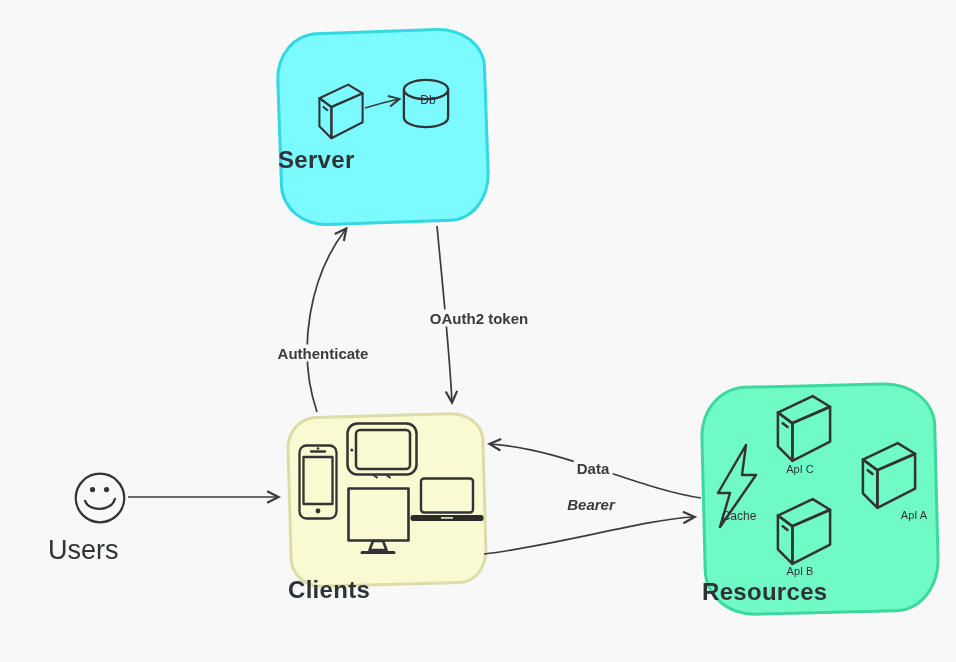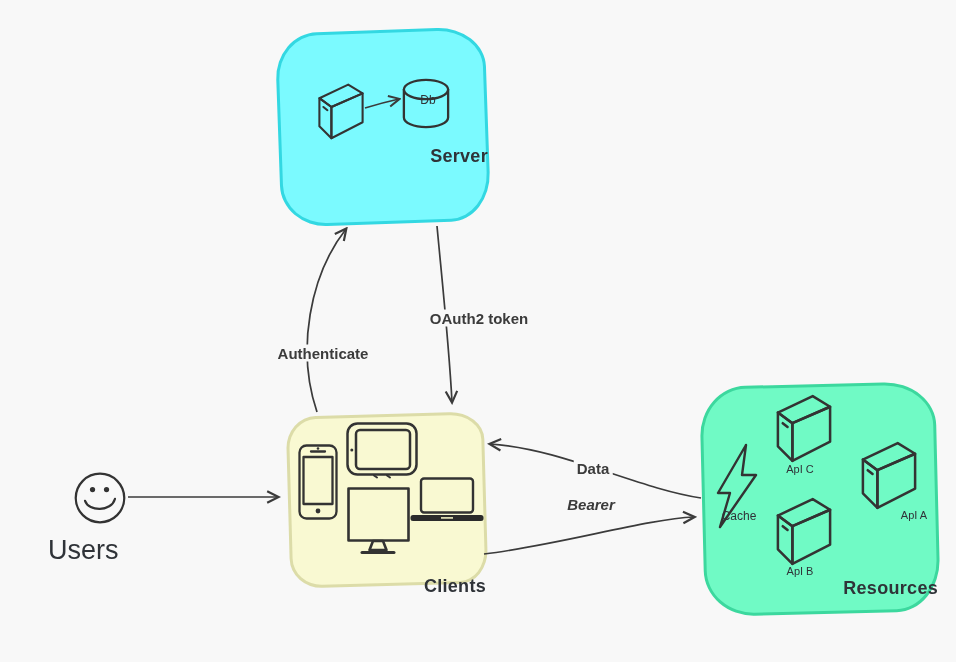--- a/index.html
+++ b/index.html
@@ -9,22 +9,22 @@
 
   .node { position:absolute; }
   .node-bg { position:absolute; inset:0; border-style:solid; }
   .server .node-bg { background:var(--server-fill); border:3px solid var(--server-border);
       border-radius:42px 48px 40px 46px / 46px 40px 48px 42px; transform:rotate(-2deg); }
   .clients .node-bg { background:var(--clients-fill); border:3px solid var(--clients-border);
       border-radius:30px 34px 28px 32px / 32px 28px 34px 30px; transform:rotate(-1.6deg); }
   .resources .node-bg { background:var(--resources-fill); border:3px solid var(--resources-border);
       border-radius:46px 52px 44px 50px / 50px 44px 52px 46px; transform:rotate(-1.4deg); }
 
-  .node-title { position:absolute; left:0; right:0; text-align:right;
-      font-weight:700; font-size:18px; color:var(--text-dark); letter-spacing:.3px; }
+  .node-title { position:absolute; left:0; right:0; text-align:left;
+      font-weight:700; font-size:24px; color:var(--text-dark); letter-spacing:.3px; }
 
   .icon { position:absolute; }
   .icon svg { display:block; overflow:visible; }
 
   .mini-label { position:absolute; transform:translate(-50%,-50%); font-size:12px;
       color:var(--text-dark); white-space:nowrap; }
   .api-label { font-size:11px; }
 
   .edges { position:absolute; left:0; top:0; width:956px; height:662px; pointer-events:none; }
 

